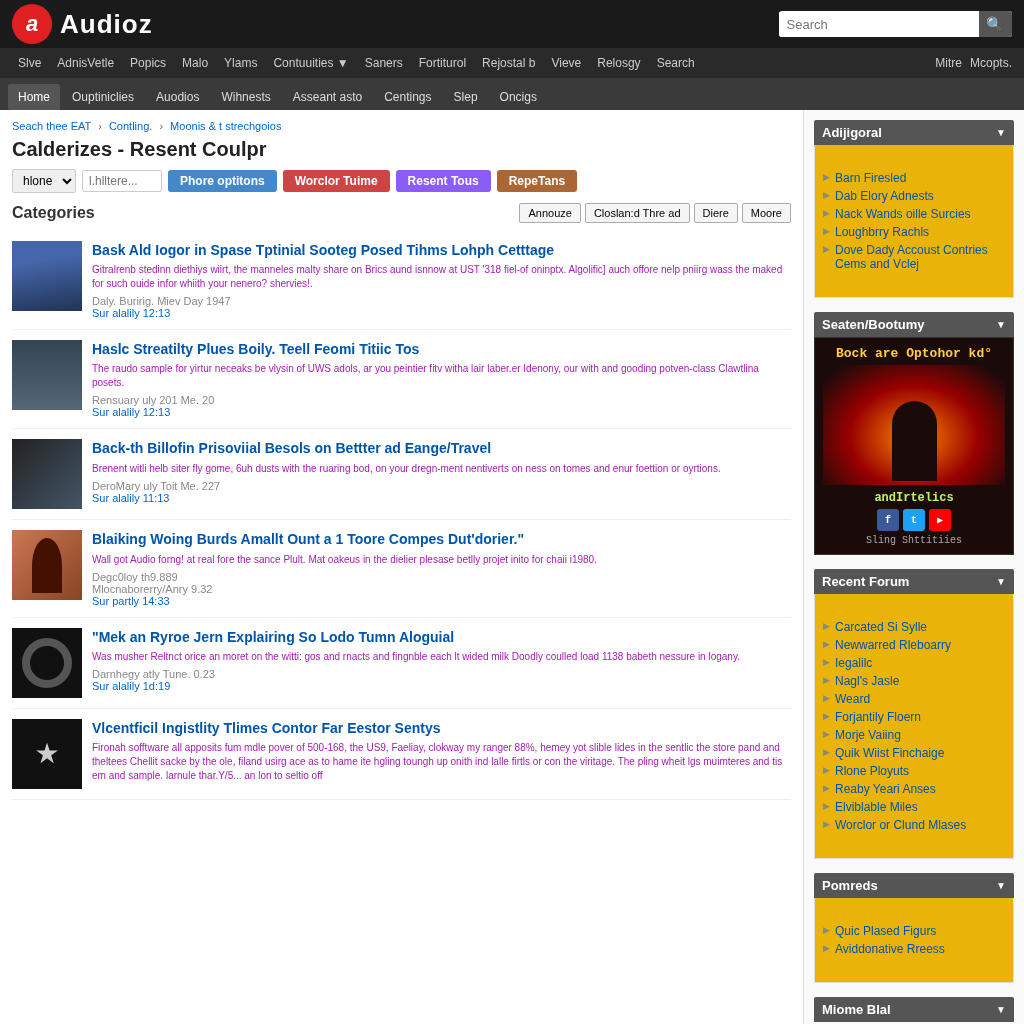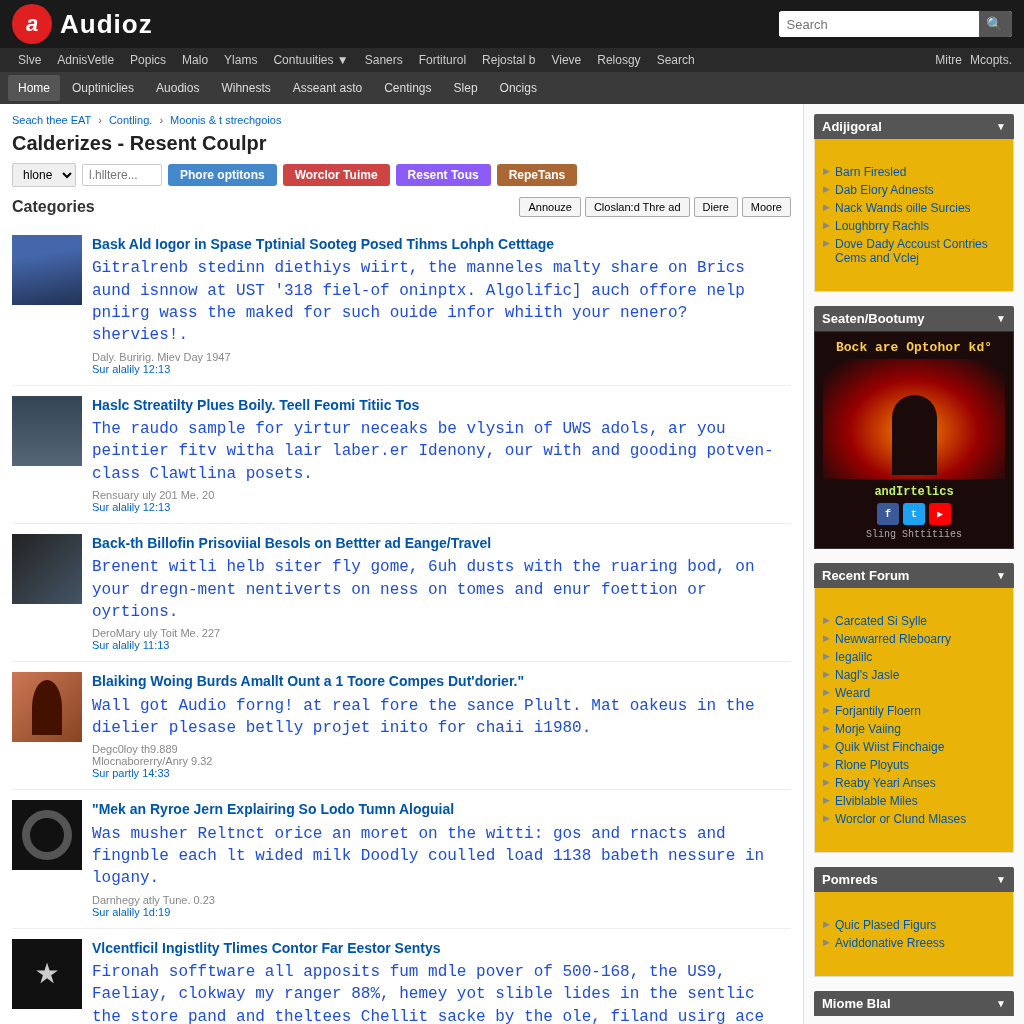--- a/index.html
+++ b/index.html
@@ -55,21 +55,21 @@
       font-size: 14px;
     }
 
     
     #nav-bar-1 {
       background: #2a2a2a;
       display: flex;
       align-items: center;
       justify-content: space-between;
       padding: 0 12px;
-      height: 24px;
+      height: 30px;
     }
     #nav-bar-1 .nav-links {
       display: flex; gap: 4px;
     }
     #nav-bar-1 .nav-links a {
       color: #ccc;
       text-decoration: none;
       font-size: 12px;
       padding: 4px 6px;
     }
@@ -79,22 +79,22 @@
     #nav-bar-1 .right-links a {
       color: #ccc;
       text-decoration: none;
       font-size: 12px;
     }
 
     
     #nav-bar-2 {
       background: #3a3a3a;
       display: flex;
-      align-items: center;
-      padding: 8px 8px;
+      align-items: flex-end;
+      padding: 0 8px;
       height: 32px;
       gap: 2px;
     }
     #nav-bar-2 a {
       color: #ddd;
       text-decoration: none;
       font-size: 12px;
       padding: 6px 10px;
       border-radius: 2px;
     }
@@ -211,25 +211,24 @@
     .post-title {
       font-size: 14px;
       font-weight: bold;
       color: #0055aa;
       text-decoration: none;
       line-height: 1.3;
       margin-bottom: 4px;
       display: block;
     }
     .post-excerpt {
-      font-size: 16px;
-      color: #1d4ed8;
+      font-size: 10px;
+      color: #a21caf;
       line-height: 1.4;
       margin-bottom: 4px;
-      font-family: Liberation Mono, monospace;
     }
     .post-meta {
       font-size: 11px;
       color: #888;
     }
     .post-meta .replies {
       color: #0066cc;
     }
 
     

